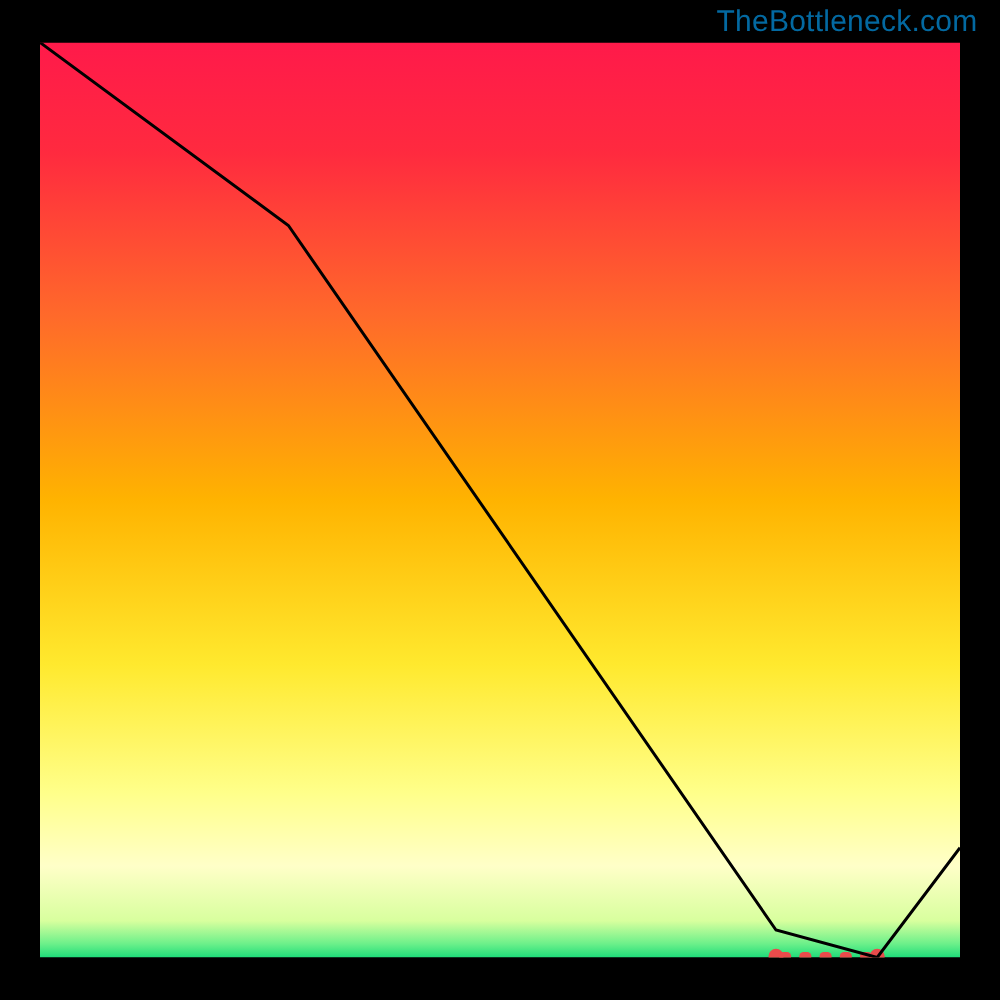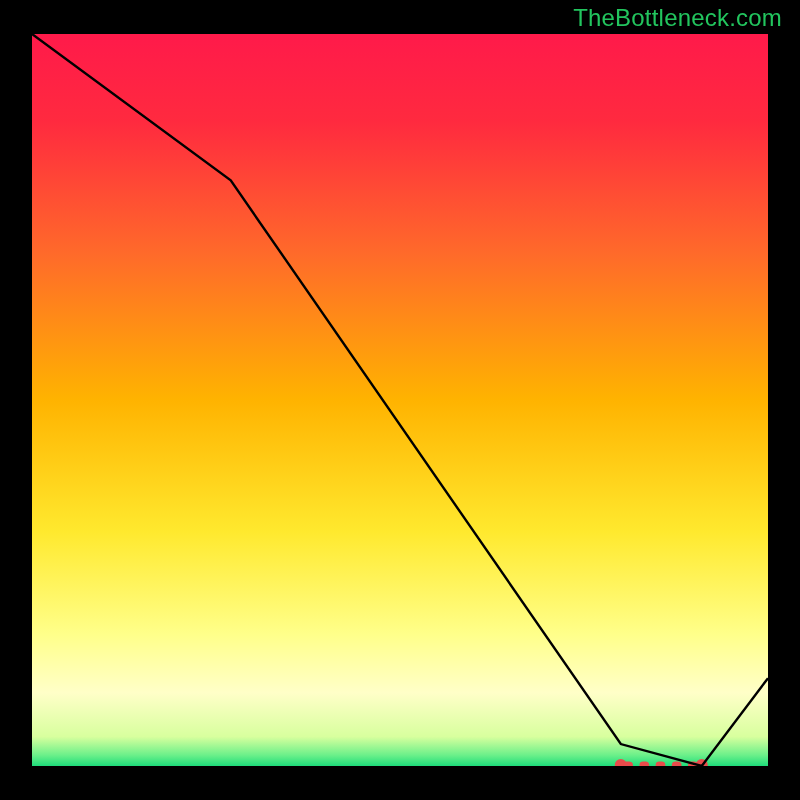--- a/index.html
+++ b/index.html
@@ -16,21 +16,21 @@
     width: 800px;
     height: 800px;
     background: #000000;
   }
   .attribution {
     position: absolute;
     top: 4px;
     right: 18px;
     font-size: 24px;
     font-weight: 500;
-    color: #22c55e;
+    color: #0369a1;
     letter-spacing: 0.2px;
   }
   .plot {
     position: absolute;
     left: 32px;
     top: 34px;
     width: 736px;
     height: 732px;
   }
   svg {

